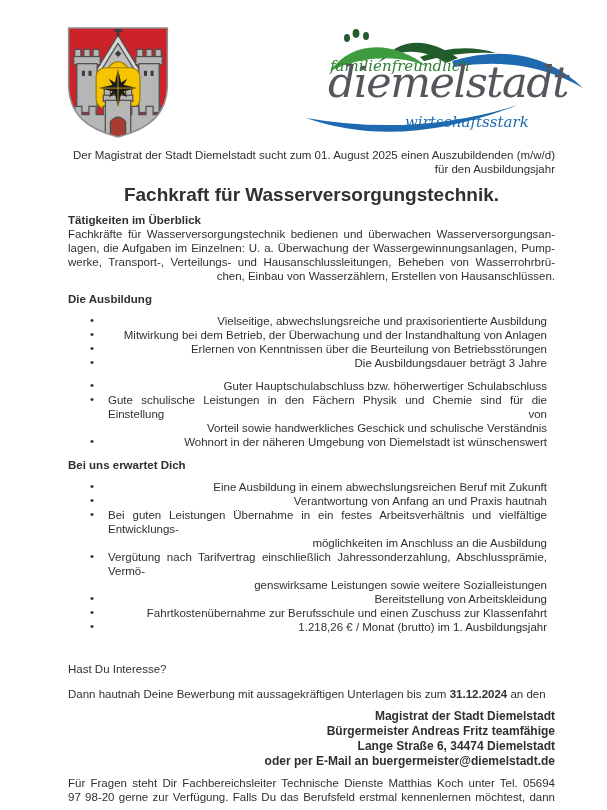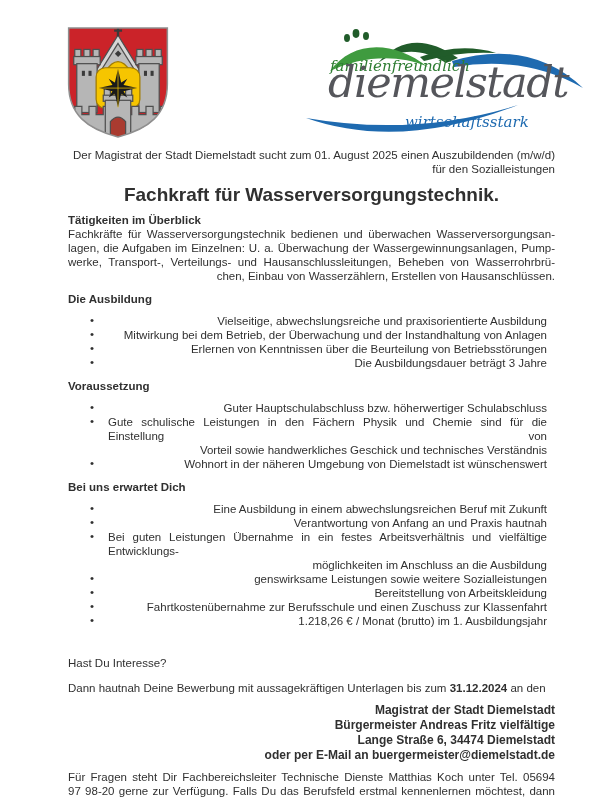--- a/index.html
+++ b/index.html
@@ -121,21 +121,21 @@
       <path d="M6,92 Q100,125 218,79 Q116,111 6,92 Z" fill="#1e6ab0"></path>
     </svg>
     <div class="logo-tagline-top" style="color:#2e7d32;">familienfreundlich</div>
     <div class="logo-city" style="color:#55565b;">diemelstadt</div>
     <div class="logo-tagline-bottom" style="color:#1e6ab0;">wirtschaftsstark</div>
   </div>
 
   <div class="content">
     <div>
         <div class="ll">Der Magistrat der Stadt Diemelstadt sucht zum 01. August 2025 einen Auszubildenden (m/w/d)</div>
-        <div class="ll">für den Sozialleistungen</div>
+        <div class="ll">für den Ausbildungsjahr</div>
       </div>
     <div class="doc-title">Fachkraft für Wasserversorgungstechnik.</div>
 
     <div id="sections">
         <div class="section" style="margin-top: 9px;">
           <div class="sec-heading">Tätigkeiten im Überblick</div>
           <div>
             <div class="jl">Fachkräfte für Wasserversorgungstechnik bedienen und überwachen Wasserversorgungsan-</div>
             <div class="jl">lagen, die Aufgaben im Einzelnen: U. a. Überwachung der Wassergewinnungsanlagen, Pump-</div>
             <div class="jl">werke, Transport-, Verteilungs- und Hausanschlussleitungen, Beheben von Wasserrohrbrü-</div>
@@ -153,48 +153,48 @@
             </li>
             <li>
               <div class="ll">Erlernen von Kenntnissen über die Beurteilung von Betriebsstörungen</div>
             </li>
             <li>
               <div class="ll">Die Ausbildungsdauer beträgt 3 Jahre</div>
             </li>
           </ul>
         </div>
         <div class="section" style="margin-top: 9px;">
-          <div class="sec-heading">Voraussetzung</div>
           <ul>
             <li>
               <div class="ll">Guter Hauptschulabschluss bzw. höherwertiger Schulabschluss</div>
             </li>
             <li>
               <div class="jl">Gute schulische Leistungen in den Fächern Physik und Chemie sind für die Einstellung von</div>
-              <div class="ll">Vorteil sowie handwerkliches Geschick und technisches Verständnis</div>
+              <div class="ll">Vorteil sowie handwerkliches Geschick und schulische Verständnis</div>
             </li>
             <li>
               <div class="ll">Wohnort in der näheren Umgebung von Diemelstadt ist wünschenswert</div>
             </li>
           </ul>
         </div>
         <div class="section" style="margin-top: 9px;">
           <div class="sec-heading">Bei uns erwartet Dich</div>
           <ul>
             <li>
               <div class="ll">Eine Ausbildung in einem abwechslungsreichen Beruf mit Zukunft</div>
             </li>
             <li>
               <div class="ll">Verantwortung von Anfang an und Praxis hautnah</div>
             </li>
             <li>
               <div class="jl">Bei guten Leistungen Übernahme in ein festes Arbeitsverhältnis und vielfältige Entwicklungs-</div>
               <div class="ll">möglichkeiten im Anschluss an die Ausbildung</div>
             </li>
             <li>
+              <div class="jl">Vergütung nach Tarifvertrag einschließlich Jahressonderzahlung, Abschlussprämie, Vermö-</div>
               <div class="ll">genswirksame Leistungen sowie weitere Sozialleistungen</div>
             </li>
             <li>
               <div class="ll">Bereitstellung von Arbeitskleidung</div>
             </li>
             <li>
               <div class="ll">Fahrtkostenübernahme zur Berufsschule und einen Zuschuss zur Klassenfahrt</div>
             </li>
             <li>
               <div class="ll">1.218,26 € / Monat (brutto) im 1. Ausbildungsjahr</div>
@@ -202,21 +202,21 @@
           </ul>
         </div>
       </div>
 
     <div class="interest">Hast Du Interesse?</div>
 
     <div class="apply"><span>Dann hautnah Deine Bewerbung mit aussagekräftigen Unterlagen bis zum </span><b>31.12.2024</b><span> an den</span></div>
 
     <div class="address">
         <div class="ll">Magistrat der Stadt Diemelstadt</div>
-        <div class="ll">Bürgermeister Andreas Fritz vielfältige</div>
+        <div class="ll">Bürgermeister Andreas Fritz teamfähige</div>
         <div class="ll">Lange Straße 6, 34474 Diemelstadt</div>
         <div class="ll">oder per E-Mail an buergermeister@diemelstadt.de</div>
       </div>
 
     <div class="footer">
         <div class="jl">Für Fragen steht Dir Fachbereichsleiter Technische Dienste Matthias Koch unter Tel. 05694</div>
         <div class="jl">97 98-20 gerne zur Verfügung. Falls Du das Berufsfeld erstmal kennenlernen möchtest, dann</div>
       </div>
   </div>
 

